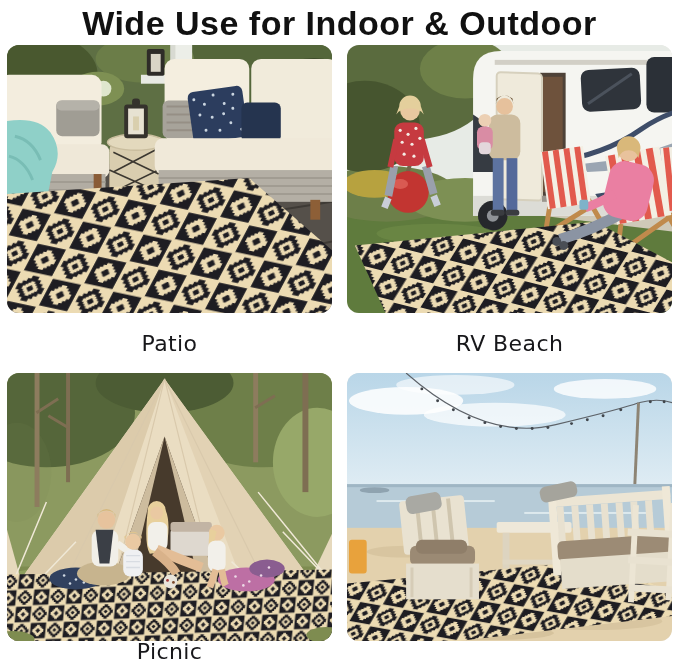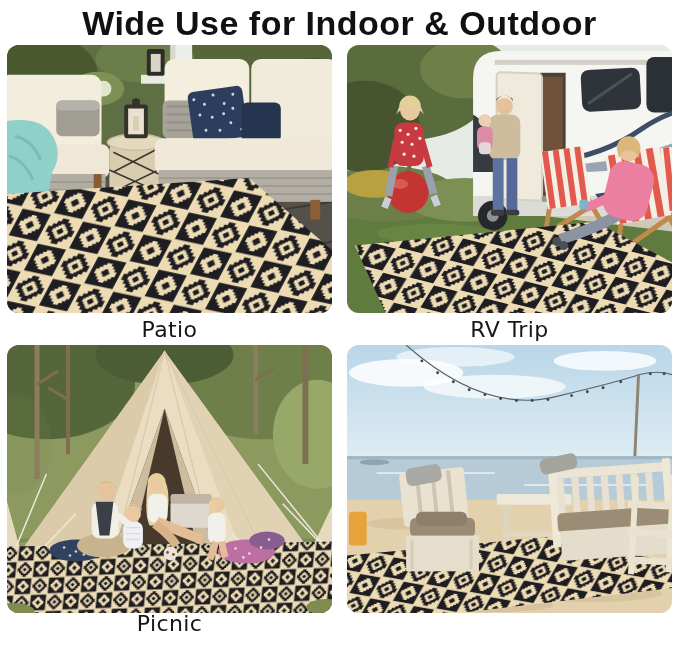--- a/index.html
+++ b/index.html
@@ -22,21 +22,21 @@
     display:grid;grid-template-columns:325px 325px;column-gap:15px;
     padding:0 7px;
   }
   figure{margin:0;}
   .photo{
     width:325px;height:268px;border-radius:12px;overflow:hidden;
     position:relative;background:#e8e6e0;
   }
   .photo svg{display:block;width:100%;height:100%;}
   .caption{
-    height:32px;display:flex;align-items:center;justify-content:center;
+    height:60px;display:flex;align-items:center;justify-content:center;
     font-size:22px;font-weight:500;letter-spacing:.4px;
     color:var(--caption-color);
     font-family:"DejaVu Sans","Liberation Sans",sans-serif;
   }
   .caption.bottom{height:20px;align-items:center;}
   .rb{fill:var(--rug-black);}
   .rc{fill:var(--rug-cream);}
 </style>
 </head>
 <body>
@@ -292,21 +292,21 @@
                 <circle cx="66" cy="100" r="1.6"></circle>
                 <circle cx="74" cy="94" r="1.6"></circle>
               <circle cx="58" cy="110" r="1.6"></circle>
                 <circle cx="68" cy="112" r="1.6"></circle>
             </g>
             <circle cx="64" cy="66" r="10" fill="#e9c8a0"></circle>
             <path d="M53,62 a11,11 0 0 1 22,0 l3,8 q-4,-6 -14,-6 t-14,6 Z" fill="#e4cf9c"></path>
           </g>
         </svg>
       </div>
-      <figcaption class="caption">RV Trip</figcaption>
+      <figcaption class="caption">RV Beach</figcaption>
     </figure>
 
     <figure>
       <div class="photo">
         <svg viewBox="0 0 330 270" preserveAspectRatio="none">
           <defs>
             <path id="sd3" d="M0,-12 L3,-12 L3,-9 L6,-9 L6,-6 L9,-6 L9,-3 L12,-3 L12,0 L12,3 L9,3 L9,6 L6,6 L6,9 L3,9 L3,12 L0,12 L-3,12 L-3,9 L-6,9 L-6,6 L-9,6 L-9,3 L-12,3 L-12,0 L-12,-3 L-9,-3 L-9,-6 L-6,-6 L-6,-9 L-3,-9 L-3,-12 Z"></path>
             <pattern id="rp3" width="56" height="56" patternUnits="userSpaceOnUse" patternTransform="rotate(-2) skewX(-8) scale(0.6)">
               <rect width="56" height="56" class="rc"></rect>
               <g transform="translate(14,14)">

